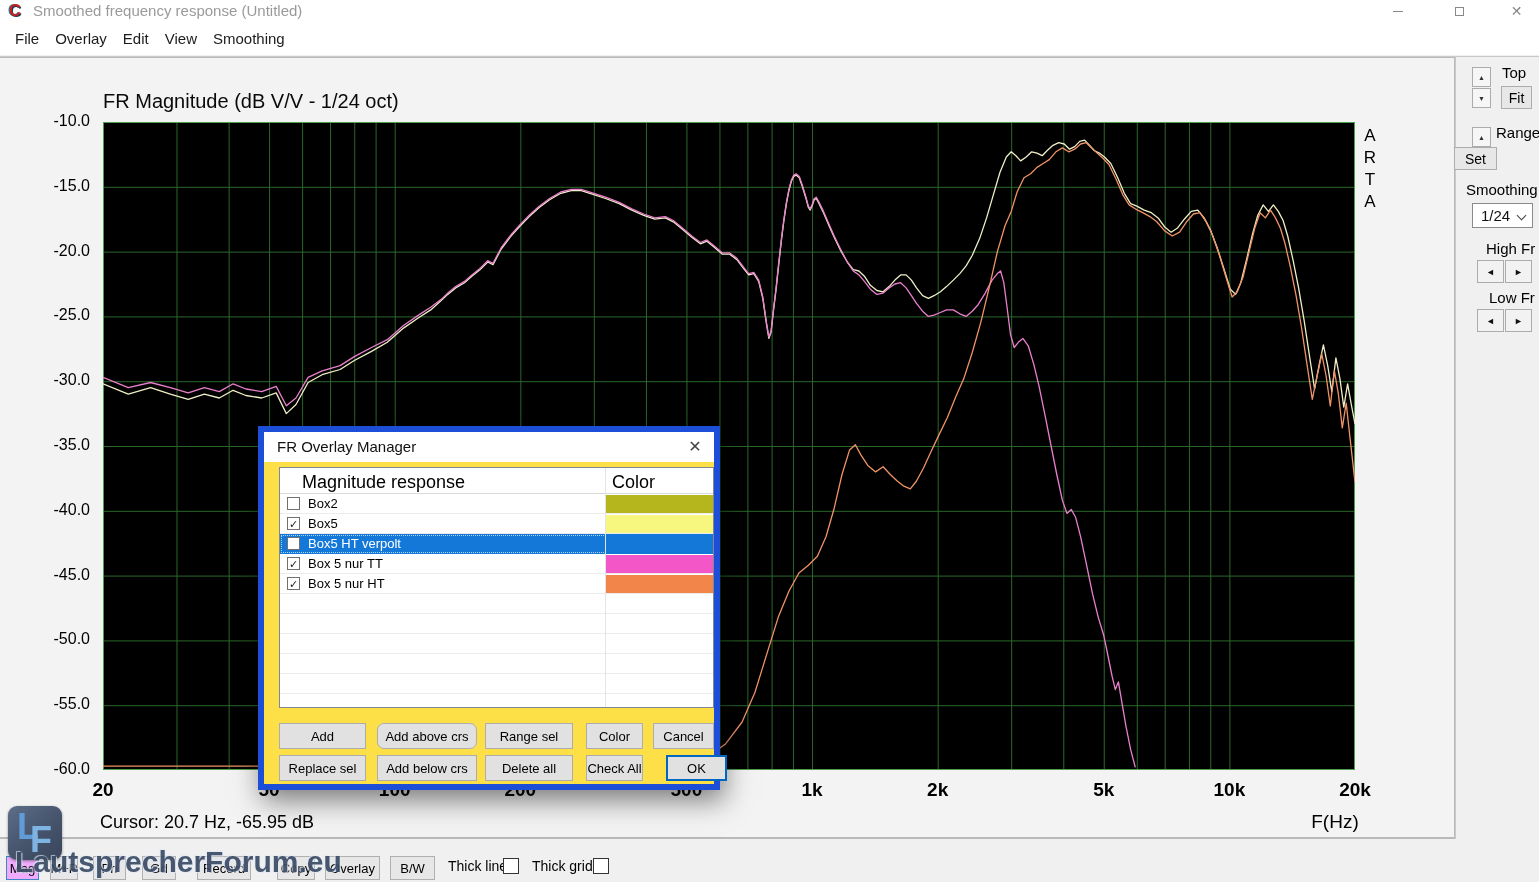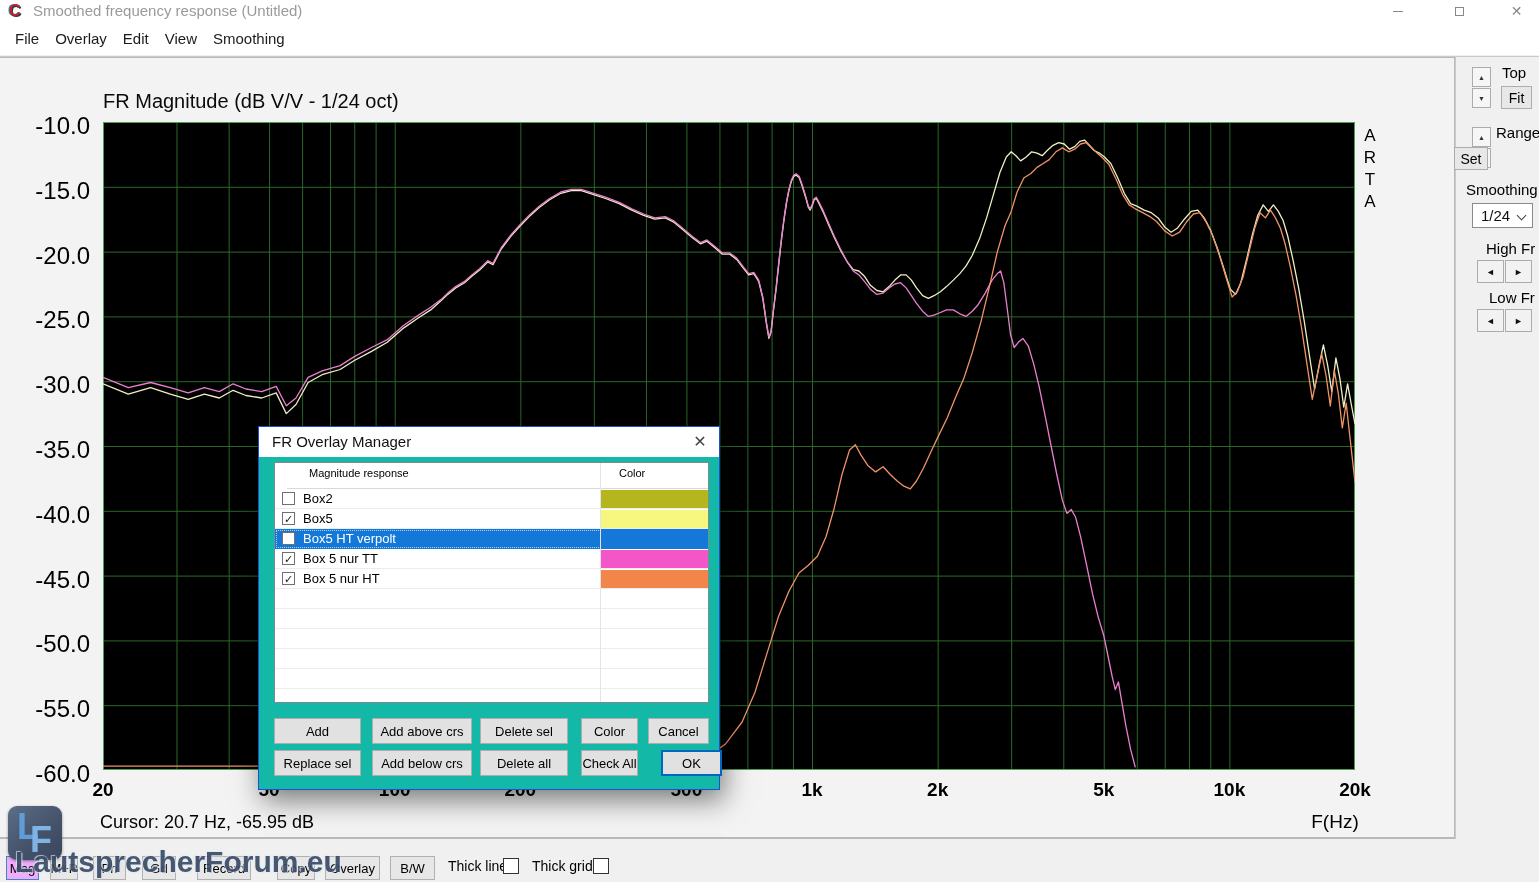--- a/index.html
+++ b/index.html
@@ -21,42 +21,42 @@
   #menubar { position:absolute; left:0; top:22px; width:1539px; height:33px; display:flex; align-items:center; padding-left:7px; background:#ffffff; }
   .menu-item { padding:0 8px; font-size:15px; color:#1c1c1c; line-height:33px; }
   #menu-sep { position:absolute; left:0; top:56px; width:1539px; height:1px; background:#c9c9c9; }
   #main-panel { position:absolute; left:0; top:57px; width:1455px; height:781px; background:#f3f3f3; border:1px solid #b9b9b9; border-left:none; }
   #right-sep { position:absolute; left:1455px; top:57px; width:1px; height:825px; background:#c9c9c9; }
   #panel-bottom-line { position:absolute; left:0; top:838px; width:1455px; height:1px; background:#b9b9b9; }
   
   #chart-title { position:absolute; left:103px; top:90px; font-size:20px; color:#0a0a0a; }
   #plot { position:absolute; left:103px; top:122px; width:1252px; height:648px; background:#000; }
   #plot svg { position:absolute; left:0; top:0; }
-  .ytick { position:absolute; left:20px; width:70px; text-align:right; font-size:24px; color:#000; }
+  .ytick { position:absolute; left:20px; width:70px; text-align:right; font-size:16px; color:#000; }
   .xtick { position:absolute; top:779px; width:60px; text-align:center; font-size:19px; color:#000;font-weight:bold; }
   #fhz-label { position:absolute; left:1280px; top:811px; width:110px; text-align:center; font-size:19px; color:#000; }
   #cursor-status { position:absolute; left:100px; top:812px; font-size:18px; color:#000; }
   #arta-mark { position:absolute; left:1358px; top:125px; width:24px; text-align:center; font-size:17px; line-height:22px; color:#000; letter-spacing:0; }
   
   .rp-label { position:absolute; font-size:15px; color:#000; }
   .rp-btn { position:absolute; background:#e7e7e7; border:1px solid #adadad; font-size:14px; display:flex; align-items:center; justify-content:center; color:#000; }
   .spin { position:absolute; width:19px; height:41px; }
   .spin div { position:absolute; left:0; width:19px; height:20px; background:#f6f6f6; border:1px solid #acacac; font-size:7px; color:#333; display:flex; align-items:center; justify-content:center; }
   .spin .dn { top:21px; }
   #smooth-select { position:absolute; left:1472px; top:203px; width:61px; height:25px; background:#fff; border:1px solid #8a8a8a; font-size:15px; }
   #smooth-select span.val { position:absolute; left:8px; top:3px; }
   .chev { position:absolute; right:7px; top:8px; width:7px; height:7px; border-right:1.5px solid #444; border-bottom:1.5px solid #444; transform:rotate(45deg); }
   .arrow-btn { position:absolute; width:27px; height:23px; background:#f2f2f2; border:1px solid #acacac; font-size:9px; color:#111; display:flex; align-items:center; justify-content:center; }
   
-  #dialog { position:absolute; left:258px; top:426px; width:462px; height:364px; background:#14b8a6; border:1px solid #1d4ed8; box-shadow:4px 10px 26px rgba(0,0,0,.5); z-index:40; }
+  #dialog { position:absolute; left:258px; top:426px; width:462px; height:364px; background:#fde047; border:6px solid #1d4ed8; box-shadow:4px 10px 26px rgba(0,0,0,.5); z-index:40; }
   #dialog-titlebar { position:absolute; left:0; top:0; width:100%; height:30px; background:#ffffff; }
   #dialog-title { position:absolute; left:13px; top:6px; font-size:15px; color:#111; }
   #dialog-close { position:absolute; right:4px; top:2px; width:30px; height:26px; text-align:center; line-height:26px; font-size:16px; color:#444; }
   #overlay-list { position:absolute; left:15px; top:35px; width:435px; height:241px; background:#fff; border:1px solid #828790; overflow:hidden; }
-  #list-header { position:absolute; left:12px; top:0; width:100%; height:26px; border-bottom:1px solid #d9d9d9; font-size:11px; color:#000; }
+  #list-header { position:absolute; left:0; top:0; width:100%; height:26px; border-bottom:1px solid #d9d9d9; font-size:18px; color:#000; }
   #col1-hdr { position:absolute; left:22px; top:4px; }
   #col2-hdr { position:absolute; left:332px; top:4px; }
   #col-divider { position:absolute; left:325px; top:0; width:1px; height:241px; background:#e4e4e4; }
   .lrow { position:absolute; left:0; width:100%; height:20px; border-bottom:1px solid #ececec; font-size:13px; }
   .lrow .cb { position:absolute; left:7px; top:3px; width:13px; height:13px; background:#fff; border:1px solid #707070; font-size:11px; line-height:12px; text-align:center; color:#1a1a1a; }
   .lrow .lbl { position:absolute; left:28px; top:2px; color:#000; }
   .lrow .swatch { position:absolute; left:326px; top:1px; width:108px; height:18px; }
   .lrow.sel { background:#1478d8; outline:1px dotted #aed2f2; outline-offset:-2px; border-bottom:none; }
   .lrow.sel .lbl { color:#fff; }
   .dbtn { position:absolute; height:26px; background:#e1e1e1; border:1px solid #adadad; font-size:13px; color:#000; display:flex; align-items:center; justify-content:center; }
@@ -187,21 +187,21 @@
     <div class="dn">▼</div>
   </div>
   <div class="rp-label" style="left:1502px; top:64px;">Top</div>
   <div class="rp-btn" style="left:1501px; top:86px; width:31px; height:23px;">Fit</div>
 
   <div class="spin" style="left:1472px; top:127px;">
     <div class="up">▲</div>
     <div class="dn">▼</div>
   </div>
   <div class="rp-label" style="left:1496px; top:124px;">Range</div>
-  <div class="rp-btn" style="left:1454px; top:147px; width:34px; height:23px;">Set</div>
+  <div class="rp-btn" style="left:1454px; top:147px; width:43px; height:23px;">Set</div>
 
   <div class="rp-label" style="left:1466px; top:181px;">Smoothing</div>
   <div id="smooth-select">
     <span class="val">1/24</span>
     <span class="chev"></span>
   </div>
 
   <div class="rp-label" style="left:1486px; top:240px;">High Fr</div>
   <div class="arrow-btn" style="left:1477px; top:260px;">◄</div>
   <div class="arrow-btn" style="left:1505px; top:260px;">►</div>
@@ -250,22 +250,22 @@
           <div class="lrow" style="top: 146px;"></div>
           <div class="lrow" style="top: 166px;"></div>
           <div class="lrow" style="top: 186px;"></div>
           <div class="lrow" style="top: 206px;"></div>
           <div class="lrow" style="top: 226px;"></div>
         </div>
       <div id="col-divider"></div>
     </div>
     <div id="dialog-buttons">
         <div class="dbtn" style="left: 15px; top: 291px; width: 87px;">Add</div>
-        <div class="dbtn" style="left: 113px; top: 291px; width: 100px;">Add above crs</div>
-        <div class="dbtn" style="left: 221px; top: 291px; width: 88px;">Delete sel</div>
+        <div class="dbtn" style="left: 113px; top: 291px; width: 100px; border-radius: 7px;">Add above crs</div>
+        <div class="dbtn" style="left: 221px; top: 291px; width: 88px;">Range sel</div>
         <div class="dbtn" style="left: 322px; top: 291px; width: 57px;">Color</div>
         <div class="dbtn" style="left: 389px; top: 291px; width: 61px;">Cancel</div>
         <div class="dbtn" style="left: 15px; top: 323px; width: 87px;">Replace sel</div>
         <div class="dbtn" style="left: 113px; top: 323px; width: 100px;">Add below crs</div>
         <div class="dbtn" style="left: 221px; top: 323px; width: 88px;">Delete all</div>
         <div class="dbtn" style="left: 322px; top: 323px; width: 57px;">Check All</div>
         <div class="dbtn focus" style="left: 402px; top: 323px; width: 61px;">OK</div>
       </div>
   </div>
 

